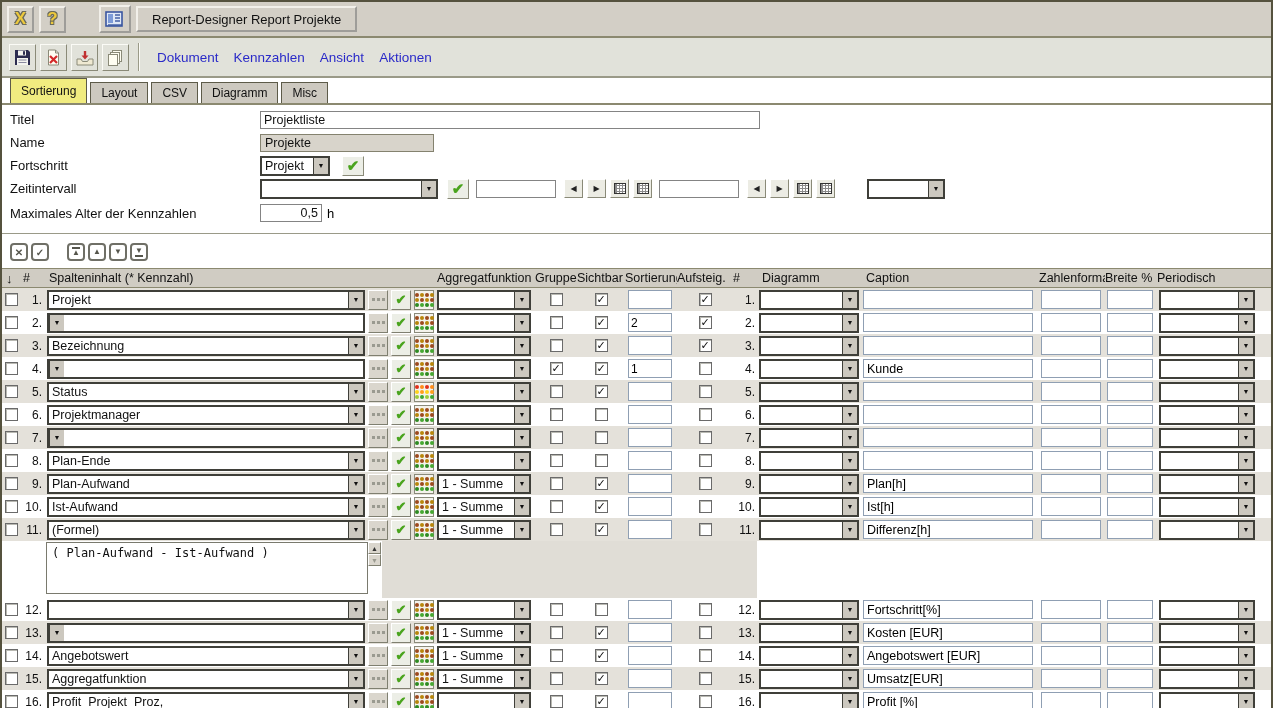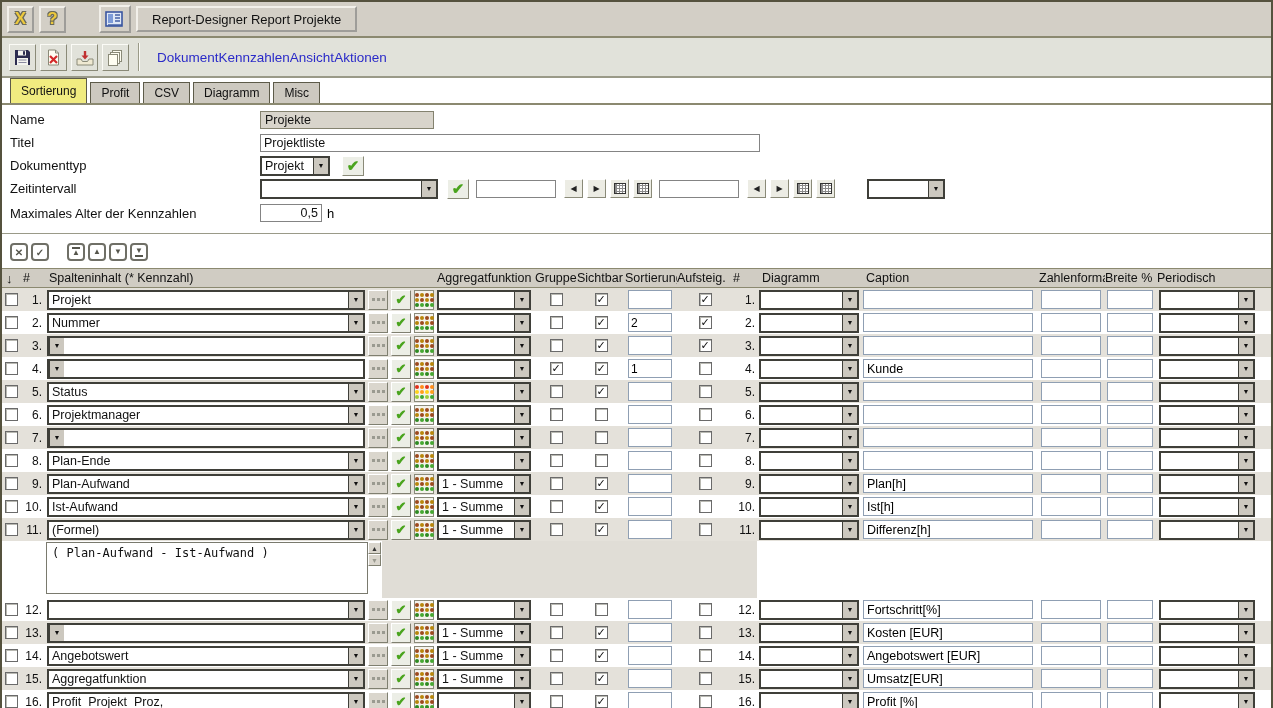--- a/index.html
+++ b/index.html
@@ -36,21 +36,21 @@
   .toolbar {
     height:40px; background:#e1e2da; border-bottom:2px solid #9a9a88;
     display:flex; align-items:center; padding:0 7px;
   }
   .tool-btn {
     width:27px; height:27px; margin-right:4px; background:#e1e2da;
     border:1px solid; border-color:#fbfbf6 #8a8a78 #8a8a78 #fbfbf6;
     display:flex; align-items:center; justify-content:center;
   }
   .tool-sep { width:0; height:28px; border-left:1px solid #9a9a88; border-right:1px solid #fbfbf6; margin:0 9px 0 5px; }
-  .menubar { display:flex; margin-left:8px; }
+  .menubar { display:flex; gap:15px; margin-left:8px; }
   .menu-item { font-size:13.5px; color:#2a2ac8; cursor:default; }
 
   
   .tabstrip {
     height:27px; background:#fff; border-bottom:2px solid #8b8970;
     display:flex; align-items:flex-end; padding-left:8px;
   }
   .tab {
     height:21px; padding:0 10px; margin-right:3px; background:#cdc9c0;
     border:1px solid #5d5b49; border-bottom:none;
@@ -251,39 +251,39 @@
     <div class="menubar">
       <span class="menu-item">Dokument</span>
       <span class="menu-item">Kennzahlen</span>
       <span class="menu-item">Ansicht</span>
       <span class="menu-item">Aktionen</span>
     </div>
   </div>
 
   <div class="tabstrip">
     <div class="tab active">Sortierung</div>
-    <div class="tab">Profit</div>
+    <div class="tab">Layout</div>
     <div class="tab">CSV</div>
     <div class="tab">Diagramm</div>
     <div class="tab">Misc</div>
   </div>
 
   <div class="form-area">
+    <div class="form-row">
+      <span class="form-label">Titel</span>
+      <input class="text" style="width: 500px;" value="Projektliste">
+    </div>
     <div class="form-row">
       <span class="form-label">Name</span>
       <div class="field-disabled">
           <span>Projekte</span>
         </div>
     </div>
     <div class="form-row">
-      <span class="form-label">Titel</span>
-      <input class="text" style="width: 500px;" value="Projektliste">
-    </div>
-    <div class="form-row">
-      <span class="form-label">Dokumenttyp</span>
+      <span class="form-label">Fortschritt</span>
       <div class="combo" style="width:70px;">
         <span class="combo-text">Projekt</span>
         <span class="combo-arrow">▼</span>
       </div>
       <div class="green-btn" style="margin-left:12px;">
           <span>✔</span>
         </div>
     </div>
     <div class="form-row">
       <span class="form-label">Zeitintervall</span>
@@ -449,21 +449,20 @@
       </div>
     </div>
   </div>
         <div class="grid-row row even">
     <div>
             <div class="cb cb-left"></div>
           </div>
     <div class="cell-num">2.</div>
     <div>
       <div class="combo content-combo">
-        <span class="combo-text">Nummer</span>
         <span class="combo-arrow">▼</span>
       </div>
     </div>
     <div>
             <div class="sq-btn">
               <i></i>
               <i></i>
               <i></i>
             </div>
           </div>
@@ -521,20 +520,21 @@
       </div>
     </div>
   </div>
         <div class="grid-row row odd">
     <div>
             <div class="cb cb-left"></div>
           </div>
     <div class="cell-num">3.</div>
     <div>
       <div class="combo content-combo">
+        <span class="combo-text">Bezeichnung</span>
         <span class="combo-arrow">▼</span>
       </div>
     </div>
     <div>
             <div class="sq-btn">
               <i></i>
               <i></i>
               <i></i>
             </div>
           </div>

